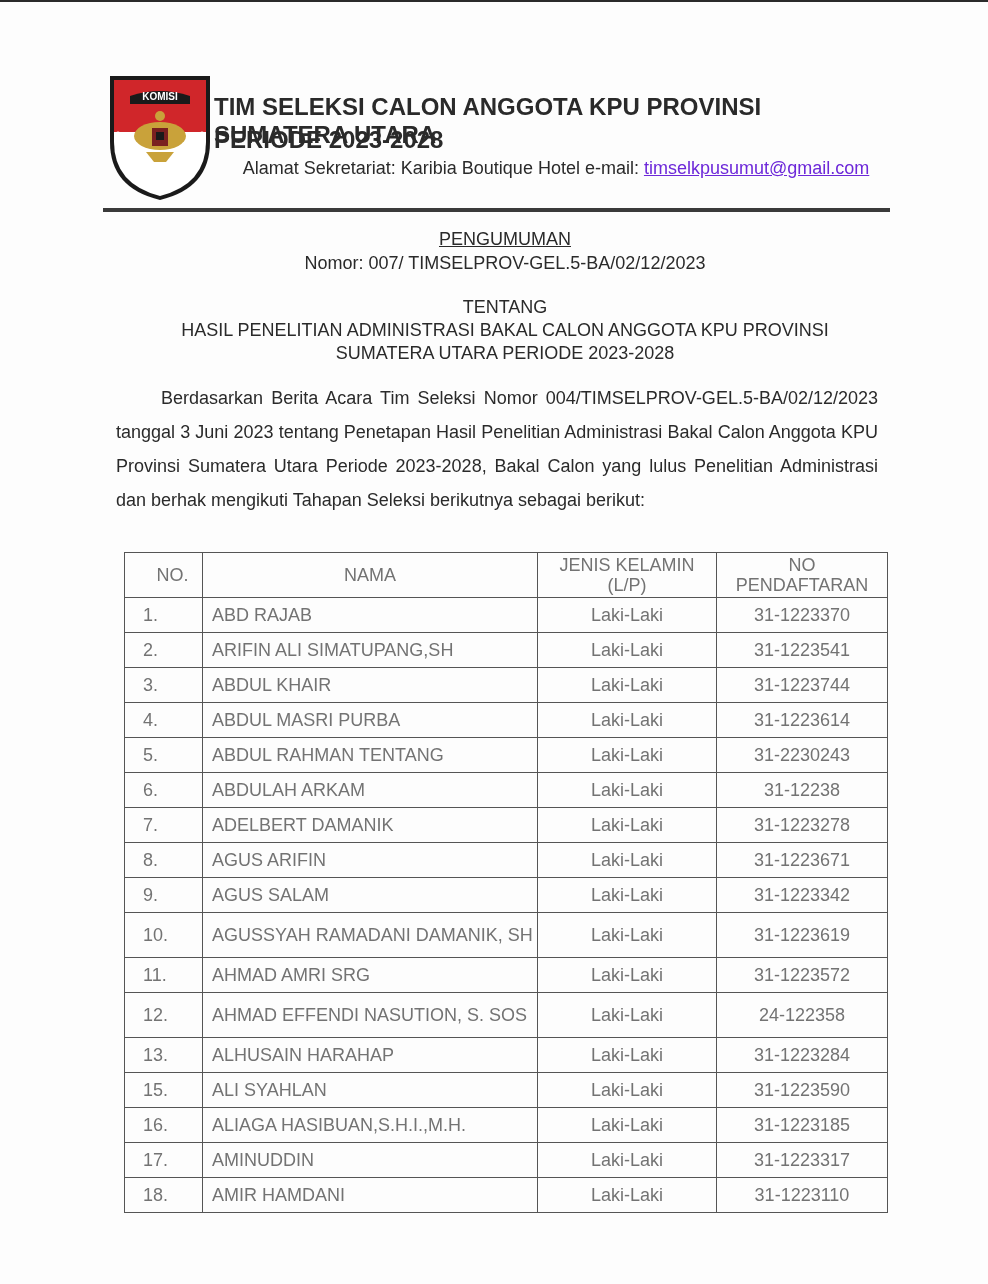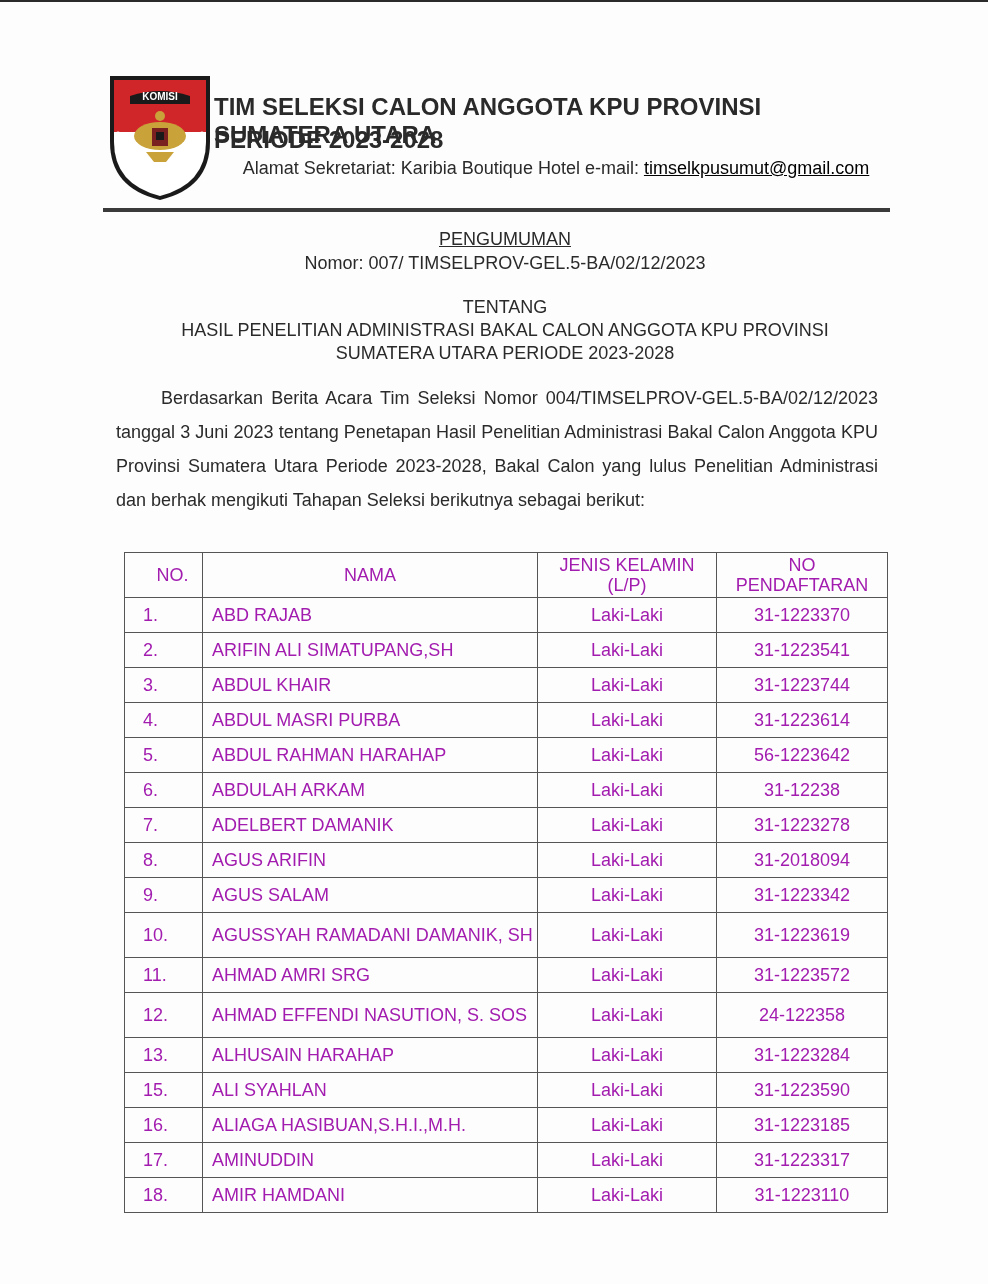--- a/index.html
+++ b/index.html
@@ -11,37 +11,37 @@
   .topbar { position: absolute; left: 0; top: 0; width: 988px; height: 2px; background: #2b2b2b; }
   .page { position: absolute; left: 0; top: 0; width: 988px; height: 1284px; }
 
   
   .logo { position: absolute; left: 106px; top: 72px; width: 108px; height: 128px; }
   .head-title { position: absolute; left: 214px; width: 684px; text-align: left;
     font-weight: bold; font-size: 24px; color: #2a2a2a; }
   .head-title.l1 { top: 93px; }
   .head-title.l2 { top: 126px; }
   .head-addr { position: absolute; left: 214px; top: 158px; width: 684px; text-align: center; font-size: 18px; }
-  .head-addr a { color: #000000; text-decoration: underline; margin-top: 35px; }
+  .head-addr a { color: #6d28d9; text-decoration: underline; margin-top: 35px; }
   .rule { position: absolute; left: 103px; top: 208px; width: 787px; height: 4px; background: #3a3a3a; }
 
   
   .center-line { position: absolute; left: 0; width: 1010px; text-align: center; font-size: 18px; }
   .t-pengumuman { top: 229px; text-decoration: underline; }
   .t-nomor { top: 253px; }
   .t-tentang { top: 297px; }
   .t-hasil1 { top: 320px; }
   .t-hasil2 { top: 343px; }
 
   
   .para { position: absolute; left: 116px; top: 381px; width: 762px; font-size: 18px; line-height: 34px; text-align: justify; }
   .para .indent { display: inline-block; width: 45px; }
 
   
-  table.list { position: absolute; left: 124px; top: 552px; border-collapse: collapse; font-size: 18px; color: #a21caf; border-radius: 25px; }
+  table.list { position: absolute; left: 124px; top: 552px; border-collapse: collapse; font-size: 18px; color: #737373; border-radius: 25px; }
   table.list td, table.list th { border: 1.4px solid #555; padding: 0; font-weight: normal; }
   table.list th { height: 44px; line-height: 20px; text-align: center; }
   table.list td { height: 34px; }
   table.list td.tall { height: 44px; line-height: 20px; }
   .c-no { width: 78px; padding-left: 18px !important; text-align: left; box-sizing: border-box; }
   .c-nama { width: 335px; padding-left: 9px !important; text-align: left; box-sizing: border-box; margin-top: 40px; }
   .c-jk { width: 178px; text-align: center; }
   .c-reg { width: 170px; text-align: center; }
   th.c-no { padding-left: 18px !important; text-align: left; }
   th.c-nama { text-align: center; padding-left: 0 !important; }
@@ -119,41 +119,41 @@
           <td class="c-reg">31-1223744</td>
         </tr>
         <tr>
           <td class="c-no">4.</td>
           <td class="c-nama">ABDUL MASRI PURBA</td>
           <td class="c-jk">Laki-Laki</td>
           <td class="c-reg">31-1223614</td>
         </tr>
         <tr>
           <td class="c-no">5.</td>
-          <td class="c-nama">ABDUL RAHMAN HARAHAP</td>
-          <td class="c-jk">Laki-Laki</td>
-          <td class="c-reg">56-1223642</td>
+          <td class="c-nama">ABDUL RAHMAN TENTANG</td>
+          <td class="c-jk">Laki-Laki</td>
+          <td class="c-reg">31-2230243</td>
         </tr>
         <tr>
           <td class="c-no">6.</td>
           <td class="c-nama">ABDULAH ARKAM</td>
           <td class="c-jk">Laki-Laki</td>
           <td class="c-reg">31-12238</td>
         </tr>
         <tr>
           <td class="c-no">7.</td>
           <td class="c-nama">ADELBERT DAMANIK</td>
           <td class="c-jk">Laki-Laki</td>
           <td class="c-reg">31-1223278</td>
         </tr>
         <tr>
           <td class="c-no">8.</td>
           <td class="c-nama">AGUS ARIFIN</td>
           <td class="c-jk">Laki-Laki</td>
-          <td class="c-reg">31-2018094</td>
+          <td class="c-reg">31-1223671</td>
         </tr>
         <tr>
           <td class="c-no">9.</td>
           <td class="c-nama">AGUS SALAM</td>
           <td class="c-jk">Laki-Laki</td>
           <td class="c-reg">31-1223342</td>
         </tr>
         <tr>
           <td class="c-no tall">10.</td>
           <td class="c-nama tall">AGUSSYAH RAMADANI DAMANIK, SH</td>

